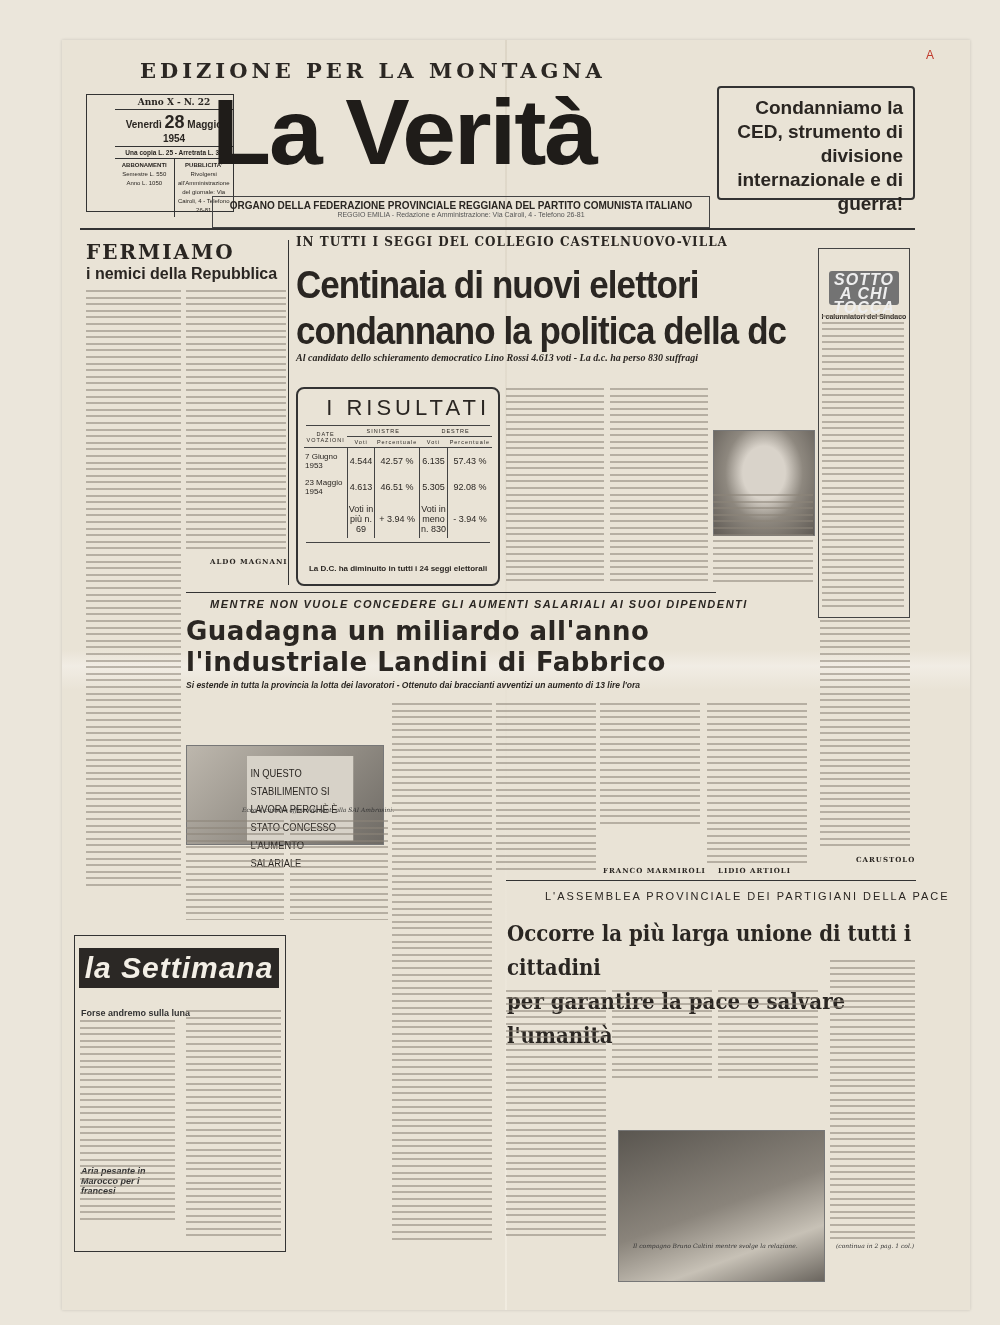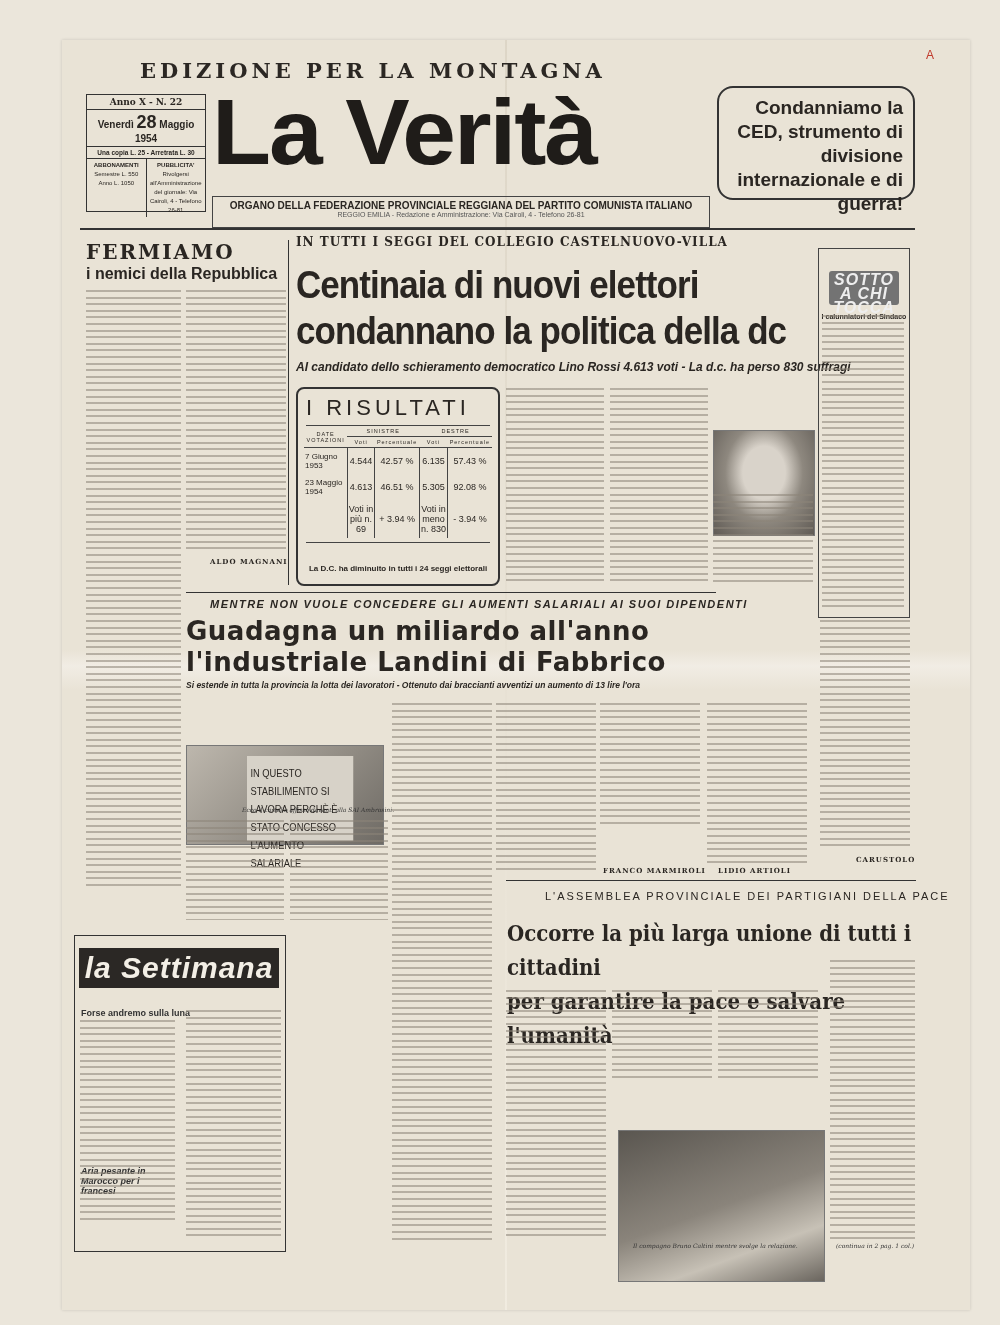--- a/index.html
+++ b/index.html
@@ -2,44 +2,44 @@
 <html><head>
 <meta charset="utf-8">
 <style>
   html,body{margin:0;padding:0;}
   body{width:1000px;height:1325px;background:#ebe6db;position:relative;overflow:hidden;font-family:"DejaVu Serif",serif;color:#2a2622;}
   .paper{position:absolute;left:62px;top:40px;width:908px;height:1270px;background:#e9e3d6;box-shadow:0 0 3px rgba(0,0,0,.15);}
   .fold-v{position:absolute;left:505px;top:40px;width:2px;height:1270px;background:linear-gradient(#d8d0c0,#f4efe4);opacity:.7;}
   .fold-h{position:absolute;left:62px;top:650px;width:908px;height:40px;background:linear-gradient(#e9e3d6,#f3efe8 40%,#e9e3d6);opacity:.8;}
   .abs{position:absolute;}
   .edition{left:140px;top:58px;font-family:"DejaVu Serif",serif;font-weight:bold;font-size:21px;letter-spacing:4px;color:#2b2723;}
-  .infobox{left:86px;top:94px;width:118px;height:116px;border:1.5px solid #333;font-family:"Liberation Sans",sans-serif;font-size:8px;}
+  .infobox{left:86px;top:94px;width:118px;height:116px;border:1.5px solid #333;font-family:"Liberation Sans",sans-serif;font-size:8px;padding-left:28px;}
   .infobox .row{border-bottom:1px solid #333;text-align:center;padding:2px 0;}
   .infobox .anno{font-family:"DejaVu Serif",serif;font-weight:bold;font-size:9px;}
   .infobox .date{font-weight:bold;font-size:10px;}
   .infobox .date b{font-size:18px;}
   .infobox .cols{display:flex;}
   .infobox .cols div{flex:1;text-align:center;padding:2px;font-size:6px;line-height:9px;}
   .infobox .cols div:first-child{border-right:1px solid #333;}
   .masthead{left:212px;top:80px;font-family:"Liberation Sans",sans-serif;font-weight:bold;font-size:92px;letter-spacing:-2px;color:#1f1c19;transform:scaleX(1.05);transform-origin:left;}
   .organ{left:212px;top:196px;width:496px;height:30px;border:1px solid #444;font-family:"Liberation Sans",sans-serif;font-size:9px;text-align:center;}
   .organ .l1{font-weight:bold;font-size:10px;padding-top:3px;}
   .organ .l2{font-size:7px;color:#555;}
-  .ear{left:717px;top:86px;width:198px;height:114px;border:2px solid #333;border-radius:16px;font-family:"Liberation Sans",sans-serif;font-weight:bold;font-size:19px;line-height:24px;text-align:right;padding:8px 10px 0 0;box-sizing:border-box;}
+  .ear{left:717px;top:86px;width:198px;height:114px;border:2px solid #333;border-radius:4px;font-family:"Liberation Sans",sans-serif;font-weight:bold;font-size:19px;line-height:24px;text-align:right;padding:8px 10px 0 0;box-sizing:border-box;}
   .rule{position:absolute;background:#333;}
   .hdl-left{left:86px;top:240px;font-weight:bold;font-size:20px;letter-spacing:2px;}
   .sub-left{left:86px;top:265px;font-family:"Liberation Sans",sans-serif;font-weight:bold;font-size:16px;}
   .kicker1{left:296px;top:235px;font-weight:bold;font-size:12px;letter-spacing:1px;}
   .big1{left:296px;top:262px;font-family:"Liberation Sans",sans-serif;font-weight:bold;font-size:38px;line-height:46px;letter-spacing:-1px;transform:scaleX(.92);transform-origin:left;}
-  .deck1{left:296px;top:360px;font-family:Liberation Sans, sans-serif;font-weight:bold;font-style:italic;font-size:12px;}
+  .deck1{left:296px;top:352px;font-family:Liberation Serif, serif;font-weight:bold;font-style:italic;font-size:10px;}
   .textcol{position:absolute;font-size:5px;line-height:6.6px;color:#7a7268;text-align:justify;overflow:hidden;}
   .textcol::before{content:"";display:block;height:100%;background:repeating-linear-gradient(#8c8478 0 2px,transparent 2px 6.6px);opacity:.55;}
   .byline{position:absolute;font-weight:bold;font-size:7px;letter-spacing:1px;}
   .results{left:296px;top:387px;width:200px;height:195px;border:2px solid #333;border-radius:8px;font-family:"Liberation Sans",sans-serif;}
-  .results .title{text-align:left;font-size:22px;letter-spacing:4px;padding:6px 0 4px;border-bottom:1px solid #444;margin:0 8px;}
+  .results .title{text-align:right;font-size:22px;letter-spacing:4px;padding:6px 0 4px;border-bottom:1px solid #444;margin:0 8px;}
   .results table{border-collapse:collapse;margin:0 6px;width:188px;font-size:8px;}
   .results th{font-weight:normal;font-size:5.5px;letter-spacing:1px;border-bottom:1px solid #444;padding:2px;}
   .results td{text-align:center;padding:4px 1px;border-left:1px solid #444;font-size:9px;}
   .results td:first-child{border-left:none;font-size:8px;text-align:left;}
   .results .foot{font-size:8px;font-weight:bold;text-align:center;margin-top:4px;border-top:1px solid #444;padding-top:21px;margin-left:8px;margin-right:8px;}
   .photo{position:absolute;background:linear-gradient(135deg,#bdb7ad,#8f8a82 60%,#6f6b65);border:1px solid #777;margin-top:42px;}
   .portrait{left:713px;top:388px;width:100px;height:104px;background:radial-gradient(ellipse at 50% 40%,#d9d3ca 0 30%,#8e887f 55%,#5f5a54 100%);}
   .sotto{left:818px;top:248px;width:90px;height:368px;border:1px solid #444;}
   .sotto .badge{margin:22px auto 0;width:70px;height:32px;background:#737373;color:#eee;border-radius:3px;font-family:"Liberation Sans",sans-serif;font-weight:bold;font-style:italic;font-size:16px;text-align:center;line-height:14px;padding-top:2px;letter-spacing:1px;}
   .sotto .cap{font-family:"Liberation Sans",sans-serif;font-weight:bold;font-size:7px;text-align:center;margin-top:8px;}

